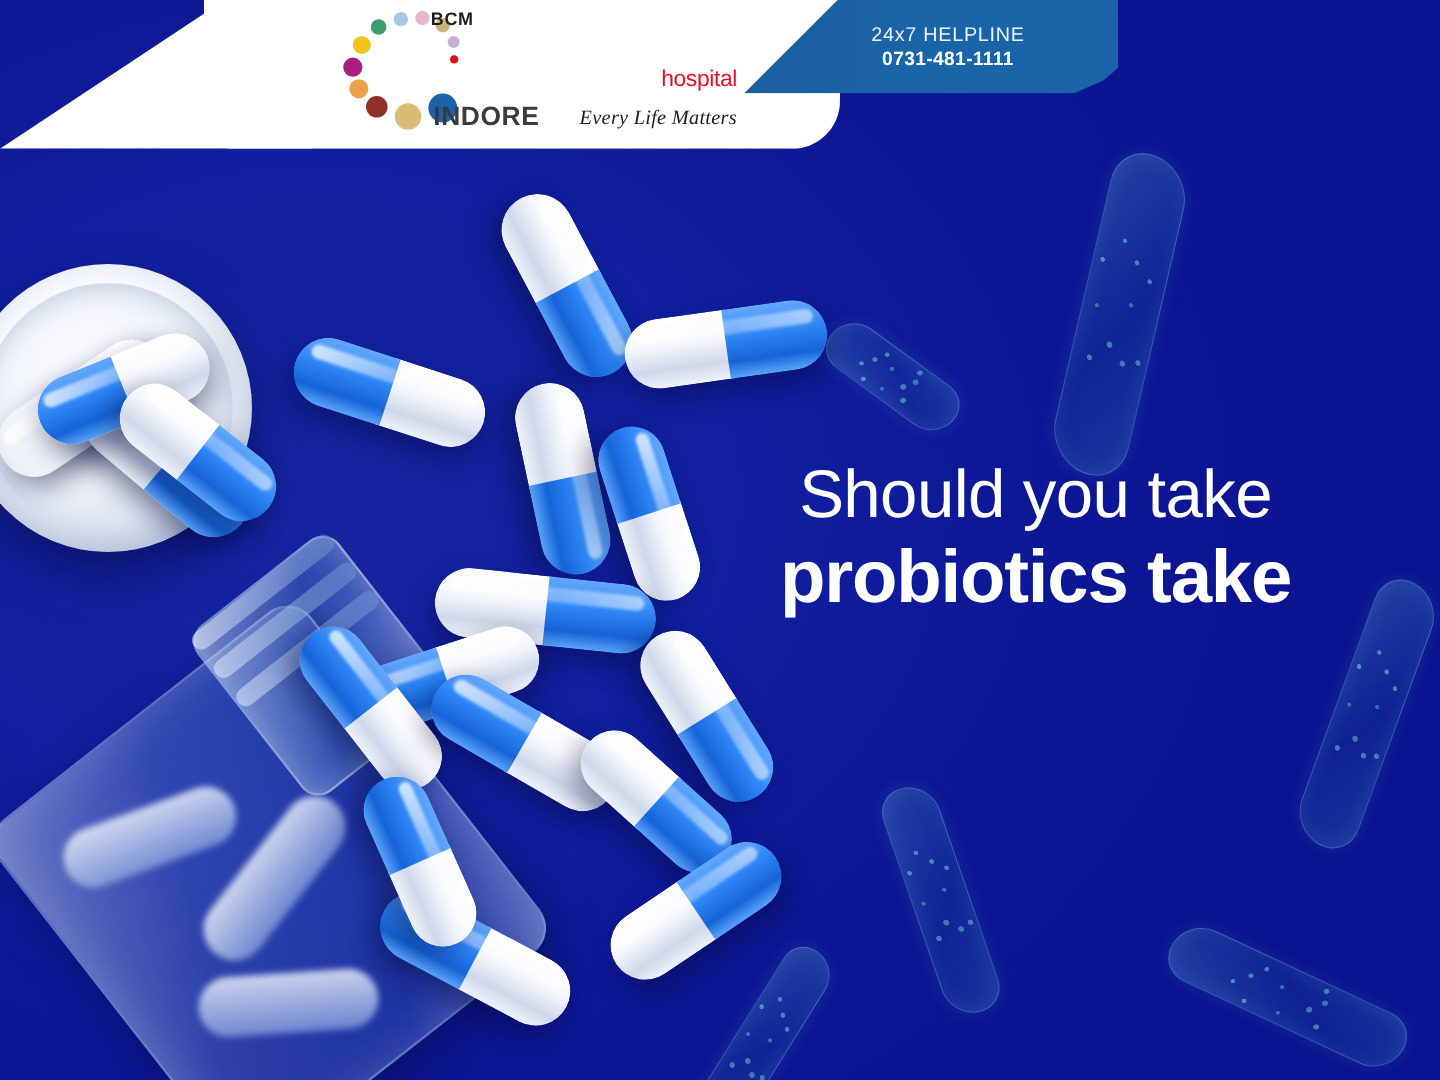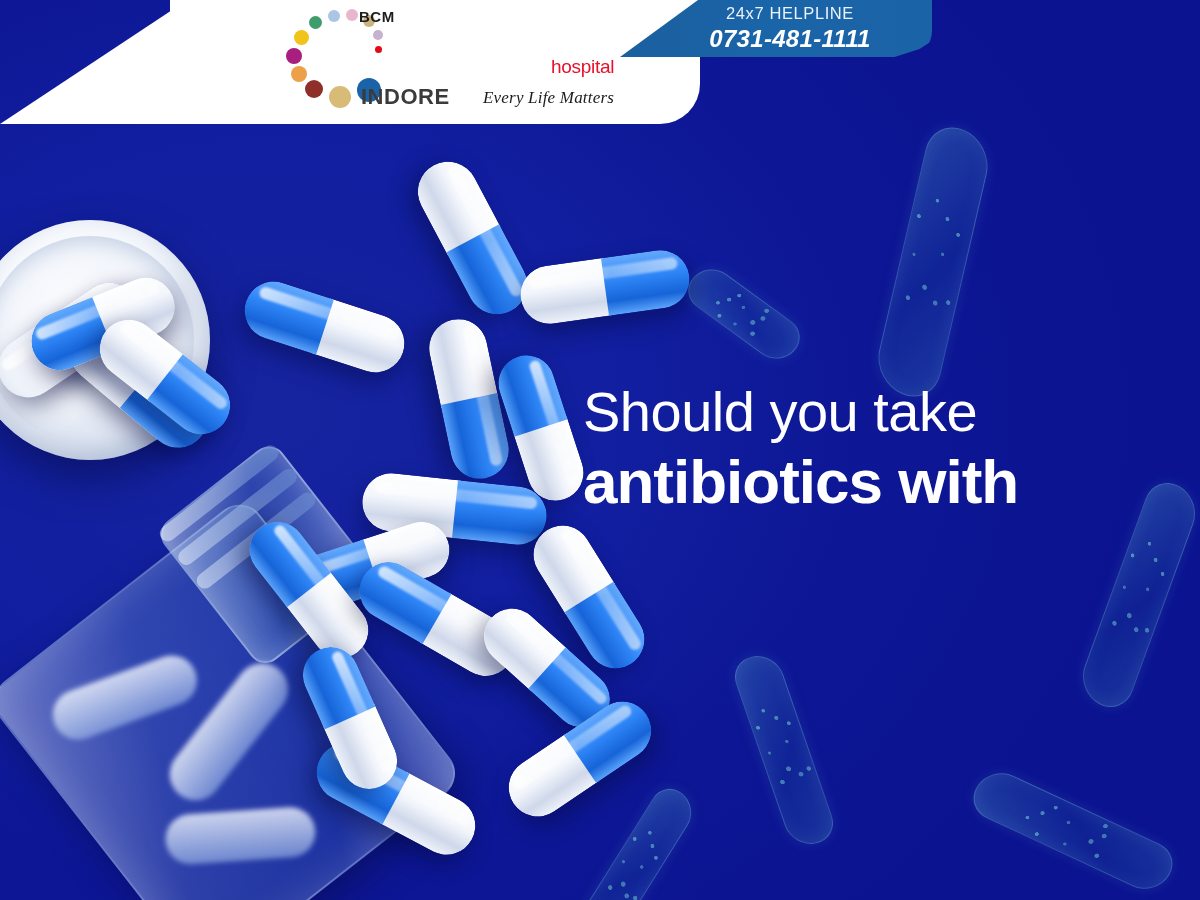--- a/index.html
+++ b/index.html
@@ -56,32 +56,32 @@
     transform-origin:top right;
   }
   .plate-diag{
     position:absolute; left:0; top:0;
     width:260px; height:124px;
     background:#fff;
     clip-path:polygon(100% 0, 100% 100%, 0 100%, 72% 0);
   }
 
   .helpline-band{
-    position:absolute; left:620px; top:0; width:312px; height:57px;
+    position:absolute; left:620px; top:0; width:312px; height:78px;
     background:linear-gradient(90deg,#1b5f9e 0%,#1a64a8 45%,#1a63a6 100%);
     clip-path:polygon(78px 0, 100% 0, 100% 72%, 96% 86%, 88% 100%, 0 100%);
     border-bottom-right-radius:26px;
   }
   .helpline-inner{
     position:absolute; left:0; top:0; width:100%; height:100%;
     display:flex; flex-direction:column; align-items:center; justify-content:center;
     padding-left:28px;
   }
   .helpline-title{ color:#eaf2fb; font-size:16.5px; letter-spacing:.6px; }
-  .helpline-number{ color:#ffffff; font-size:24px; font-weight:bold; letter-spacing:.3px; margin-top:2px;font-style:italic; }
+  .helpline-number{ color:#ffffff; font-size:16px; font-weight:bold; letter-spacing:.3px; margin-top:2px; }
 
   
   .logo{ position:absolute; left:283px; top:4px; width:390px; height:116px; }
   .logo-dots{ position:absolute; left:0; top:2px; width:104px; height:100px; }
   .dot{ position:absolute; border-radius:50%; }
 
   .bcm{
     position:absolute; left:76px; top:4px;
     font-size:15px; font-weight:bold; color:#1d1d1d; letter-spacing:.5px;
   }
@@ -98,21 +98,21 @@
     position:absolute; left:78px; top:80px;
     font-size:22px; font-weight:bold; color:#3b3b3b; letter-spacing:.5px;
   }
   .tagline{
     position:absolute; left:200px; top:84px;
     font-family:"Liberation Serif", serif;
     font-style:italic; font-size:17px; color:#1d1d1d; letter-spacing:.2px;
   }
 
   
-  .headline{ position:absolute; left:583px; top:382px; width:560px; }
+  .headline{ position:absolute; left:583px; top:382px; width:560px;text-align:center; }
   .hl-line1{ color:#fff; font-size:56px; font-weight:300; line-height:1.06; letter-spacing:-.5px; }
   .hl-line2, .hl-line3{ color:#fff; font-size:62px; font-weight:bold; line-height:1.08; letter-spacing:-1px; }
   .hl-line2{ margin-top:8px; }
 
   
   .art{ position:absolute; left:-20px; top:170px; width:700px; height:730px; }
 
   .capsule{
     position:absolute;
     border-radius:999px;
@@ -339,16 +339,16 @@
 
   <div class="helpline-band">
     <div class="helpline-inner">
       <div class="helpline-title">24x7 HELPLINE</div>
       <div class="helpline-number">0731-481-1111</div>
     </div>
   </div>
 
   <div class="headline">
     <div class="hl-line1">Should you take</div>
-    <div class="hl-line2">antibiotics with</div>
+    <div class="hl-line2">probiotics take</div>
   </div>
 
 </div>
 
 </body></html>

